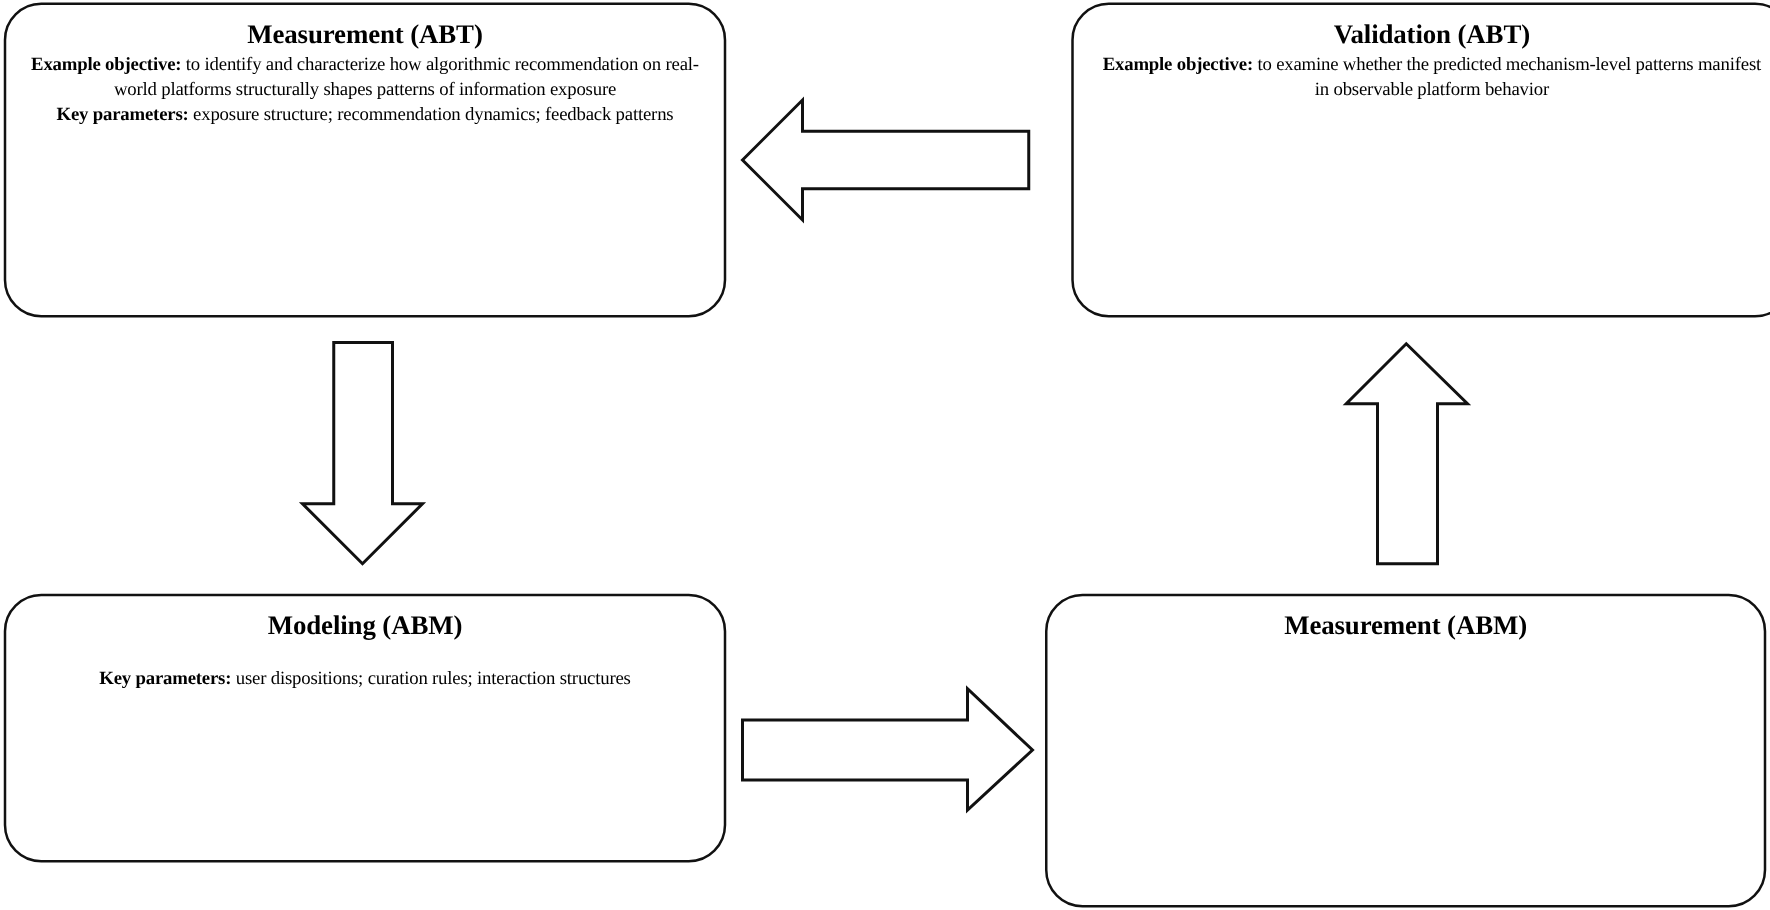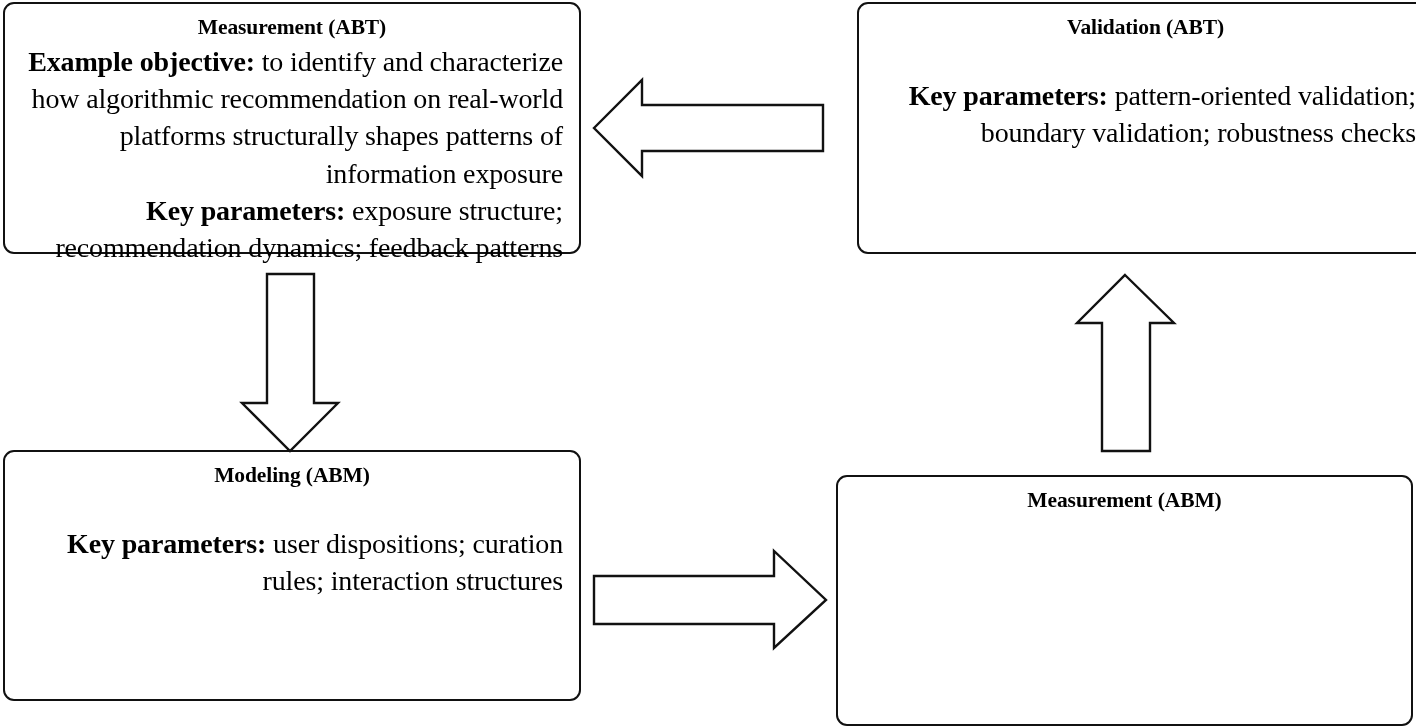--- a/index.html
+++ b/index.html
@@ -14,48 +14,48 @@
     background: #ffffff;
     overflow: hidden;
     font-family: "Liberation Serif", "DejaVu Serif", serif;
     color: #000000;
   }
 
   .node-box {
     position: absolute;
     box-sizing: border-box;
     border: 2.5px solid #111111;
-    border-radius: 11px;
+    border-radius: 30px;
     background: #ffffff;
     padding: 8px 16px 10px 16px;
   }
 
   .node-title {
     text-align: center;
     font-weight: bold;
     font-size: 21.5px;
     line-height: 1.30;
     letter-spacing: -0.1px;
     margin: 2px 0 1px 0;
   }
 
   .node-para {
-    font-size: 28px;
+    font-size: 15px;
     line-height: 1.33;
-    text-align: right;
+    text-align: center;
     letter-spacing: -0.15px;
     margin: 0;
   }
   .node-para.gap-before { margin-top: 1.25em; }
   .node-para .lead { font-weight: bold; }
 
   
   #box-measurement { left: 3px;    top: 2px;   width: 578px; height: 252px; }
   #box-validation  { left: 836px;  top: 2px;   width: 577px; height: 252px; margin-left: 21px; }
-  #box-modeling    { left: 3px;    top: 450px; width: 578px; height: 251px; }
+  #box-modeling    { left: 3px;    top: 475px; width: 578px; height: 215px; }
   #box-prediction  { left: 836px;  top: 475px; width: 577px; height: 251px; }
 
   .arrow-svg {
     position: absolute;
     overflow: visible;
   }
   .arrow-shape {
     fill: #ffffff;
     stroke: #111111;
     stroke-width: 2.4;
@@ -73,21 +73,21 @@
 <div id="canvas">
 
   <div class="node-box" id="box-measurement">
     <div class="node-title">Measurement (ABT)</div>
     <p class="node-para"><span class="lead">Example objective:</span><span> to identify and characterize how algorithmic recommendation on real-world platforms structurally shapes patterns of information exposure</span></p>
     <p class="node-para"><span class="lead">Key parameters:</span><span> exposure structure; recommendation dynamics; feedback patterns</span></p>
   </div>
 
   <div class="node-box" id="box-validation">
     <div class="node-title">Validation (ABT)</div>
-    <p class="node-para gap-before"><span class="lead">Key parameters:</span><span> pattern-oriented validation; boundary validation; robustness checks</span></p>
+    <p class="node-para"><span class="lead">Example objective:</span><span> to examine whether the predicted mechanism-level patterns manifest in observable platform behavior</span></p>
   </div>
 
   <div class="node-box" id="box-modeling">
     <div class="node-title">Modeling (ABM)</div>
     <p class="node-para gap-before"><span class="lead">Key parameters:</span><span> user dispositions; curation rules; interaction structures</span></p>
   </div>
 
   <div class="node-box" id="box-prediction">
     <div class="node-title">Measurement (ABM)</div>
   </div>

